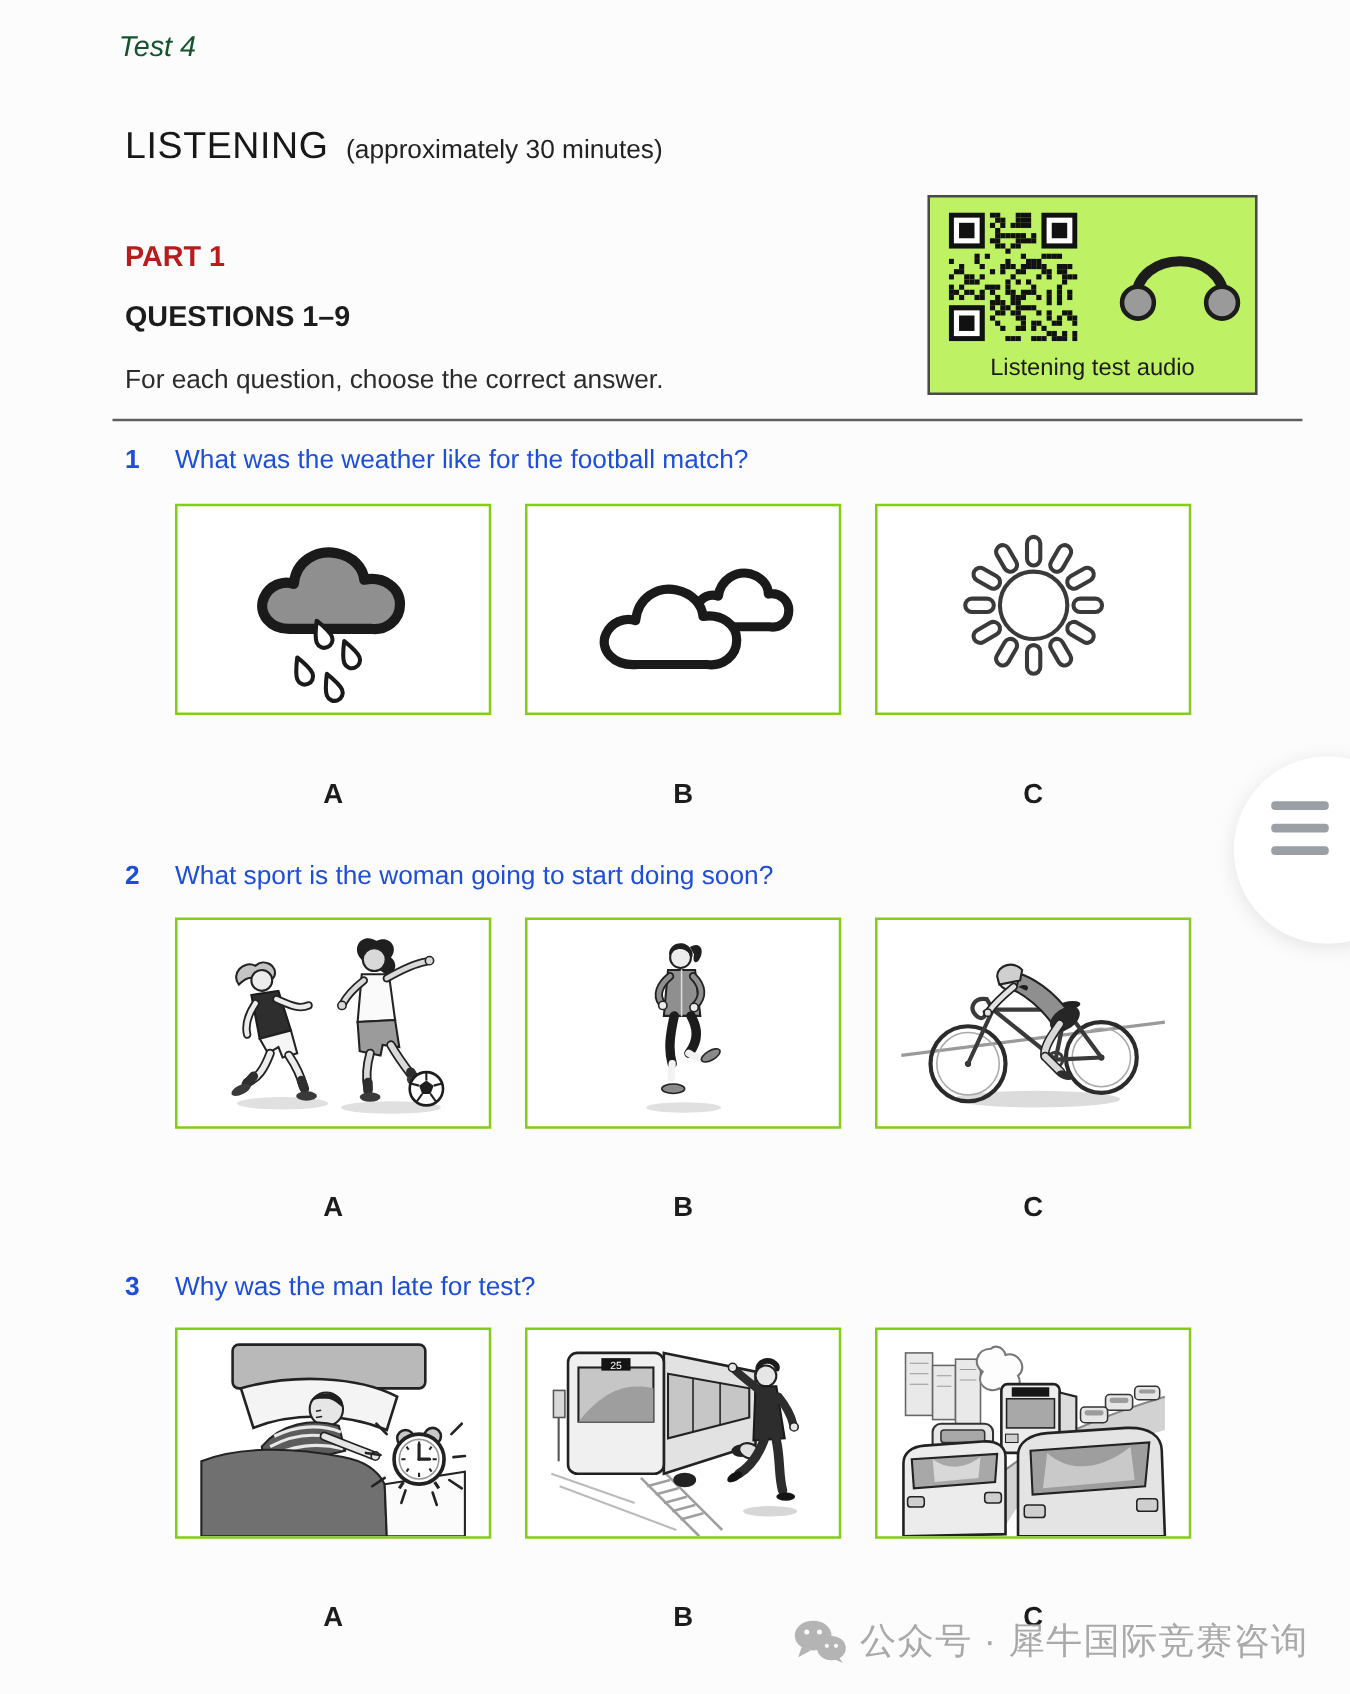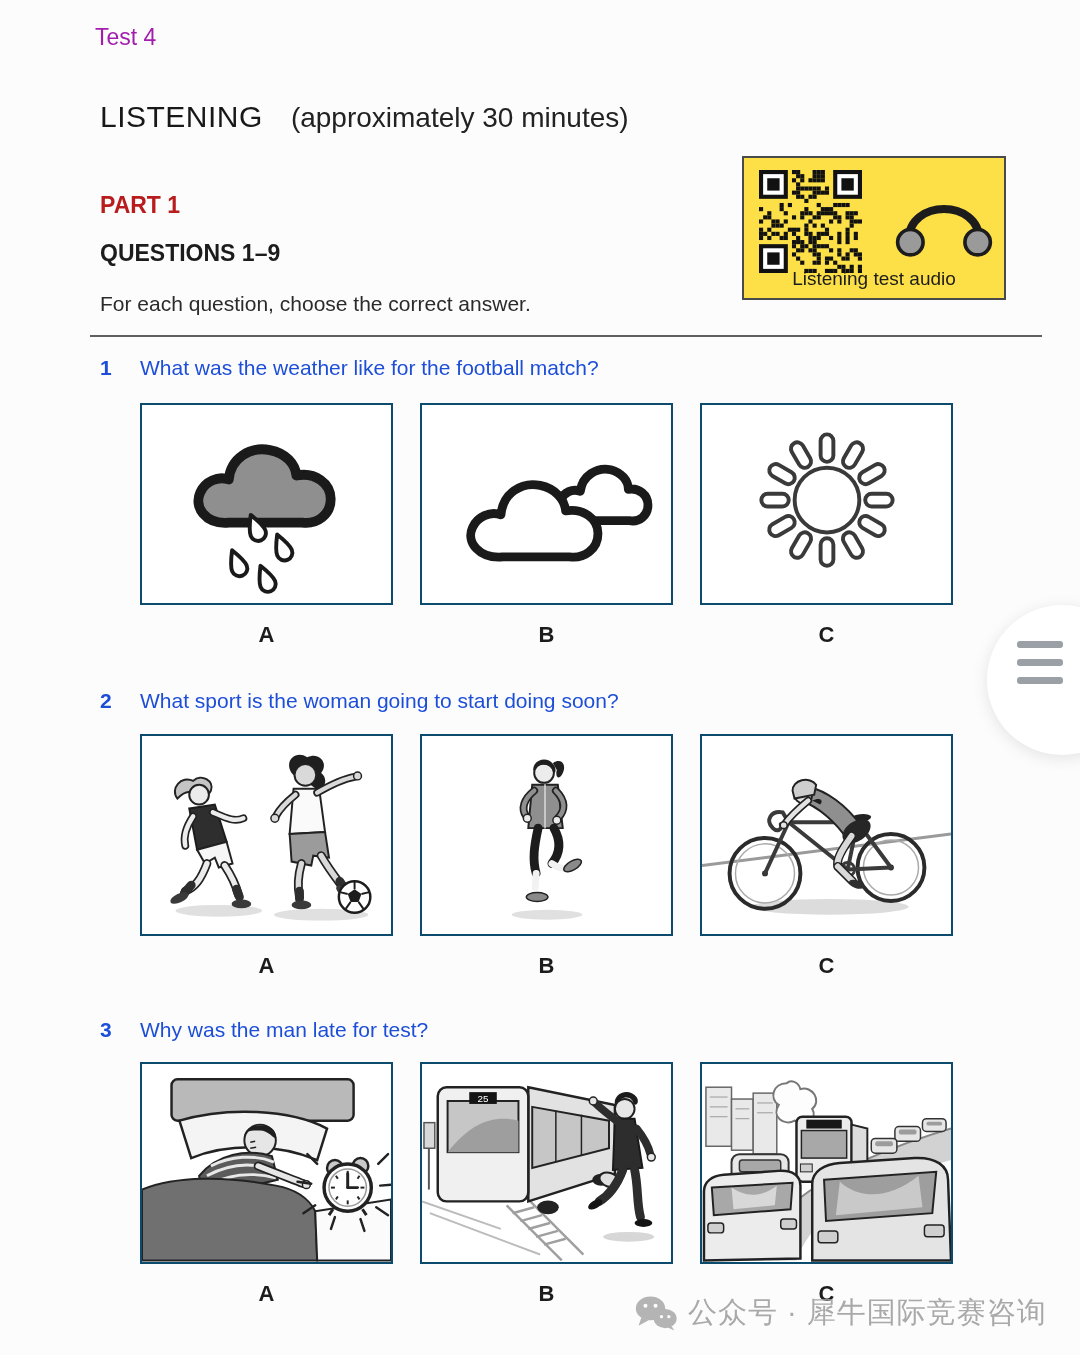--- a/index.html
+++ b/index.html
@@ -1,34 +1,34 @@
 <!DOCTYPE html>
 <html><head>
 <meta charset="utf-8">
 <style>
   html,body{margin:0;padding:0}
   body{width:1080px;height:1355px;position:relative;background:#fcfcfc;
        font-family:"Liberation Sans",sans-serif;color:#2b2b2b;overflow:hidden}
   .abs{position:absolute}
-  #test-header{left:95px;top:24px;font-size:23px;color:#a21caf}
+  #test-header{left:95px;top:24px;font-size:23px;font-style:italic;color:#14532d}
   #listening{left:100px;top:100px}
   .big-title{font-size:30px;font-weight:normal;letter-spacing:.5px;color:#181818}
-  .subtitle{font-size:28px;margin-left:28px;color:#222}
-  #audio-box{left:742px;top:156px;width:264px;height:144px;background:#fde047;border:2px solid #4a4a4a;box-sizing:border-box}
+  .subtitle{font-size:21px;margin-left:14px;color:#222}
+  #audio-box{left:742px;top:156px;width:264px;height:160px;background:#bef264;border:2px solid #4a4a4a;box-sizing:border-box}
   #qr-icon{position:absolute;left:15px;top:12px;width:103px;height:103px}
   #headphones-icon{position:absolute;left:150px;top:22px;width:100px;height:88px}
   .audio-label{position:absolute;left:0;right:0;bottom:8px;text-align:center;font-size:19px;color:#1c1c1c}
   #part-title{left:100px;top:192px;font-size:23px;font-weight:bold;color:#b91c1c}
   #questions-range{left:100px;top:240px;font-size:23px;font-weight:bold;color:#1c1c1c}
   #instruction{left:100px;top:292px;font-size:21px}
   #divider{left:90px;top:335px;width:952px;height:2px;background:#5f5f5f}
   .q-text{left:100px;font-size:21px;color:#1d4ed8}
   .q-num{font-weight:bold;display:inline-block;width:40px}
   .opt-row{left:140px;display:flex;gap:27px}
-  .opt-box{width:253px;height:202px;background:#fff;border:2px solid #0c4a6e;box-sizing:border-box;overflow:hidden}
+  .opt-box{width:253px;height:169px;background:#fff;border:2px solid #84cc16;box-sizing:border-box;overflow:hidden}
   .opt-box svg{width:100%;height:100%;display:block}
   .label-row{left:140px;display:flex;gap:27px;font-weight:bold;font-size:22px;color:#1c1c1c}
   .label-row span{width:253px;text-align:center}
   #floating-widget{left:987px;top:605px;width:150px;height:150px;background:#fff;border-radius:50%;
        box-shadow:0 3px 16px rgba(0,0,0,.10)}
   .hbar{position:absolute;left:30px;width:46px;height:7px;background:#9aa0a6;border-radius:3px}
   #watermark{left:634px;top:1293px;display:flex;align-items:center;gap:10px;color:#a9a9a9;
        font-size:29px;letter-spacing:1px;white-space:nowrap}
 </style>
 </head>

